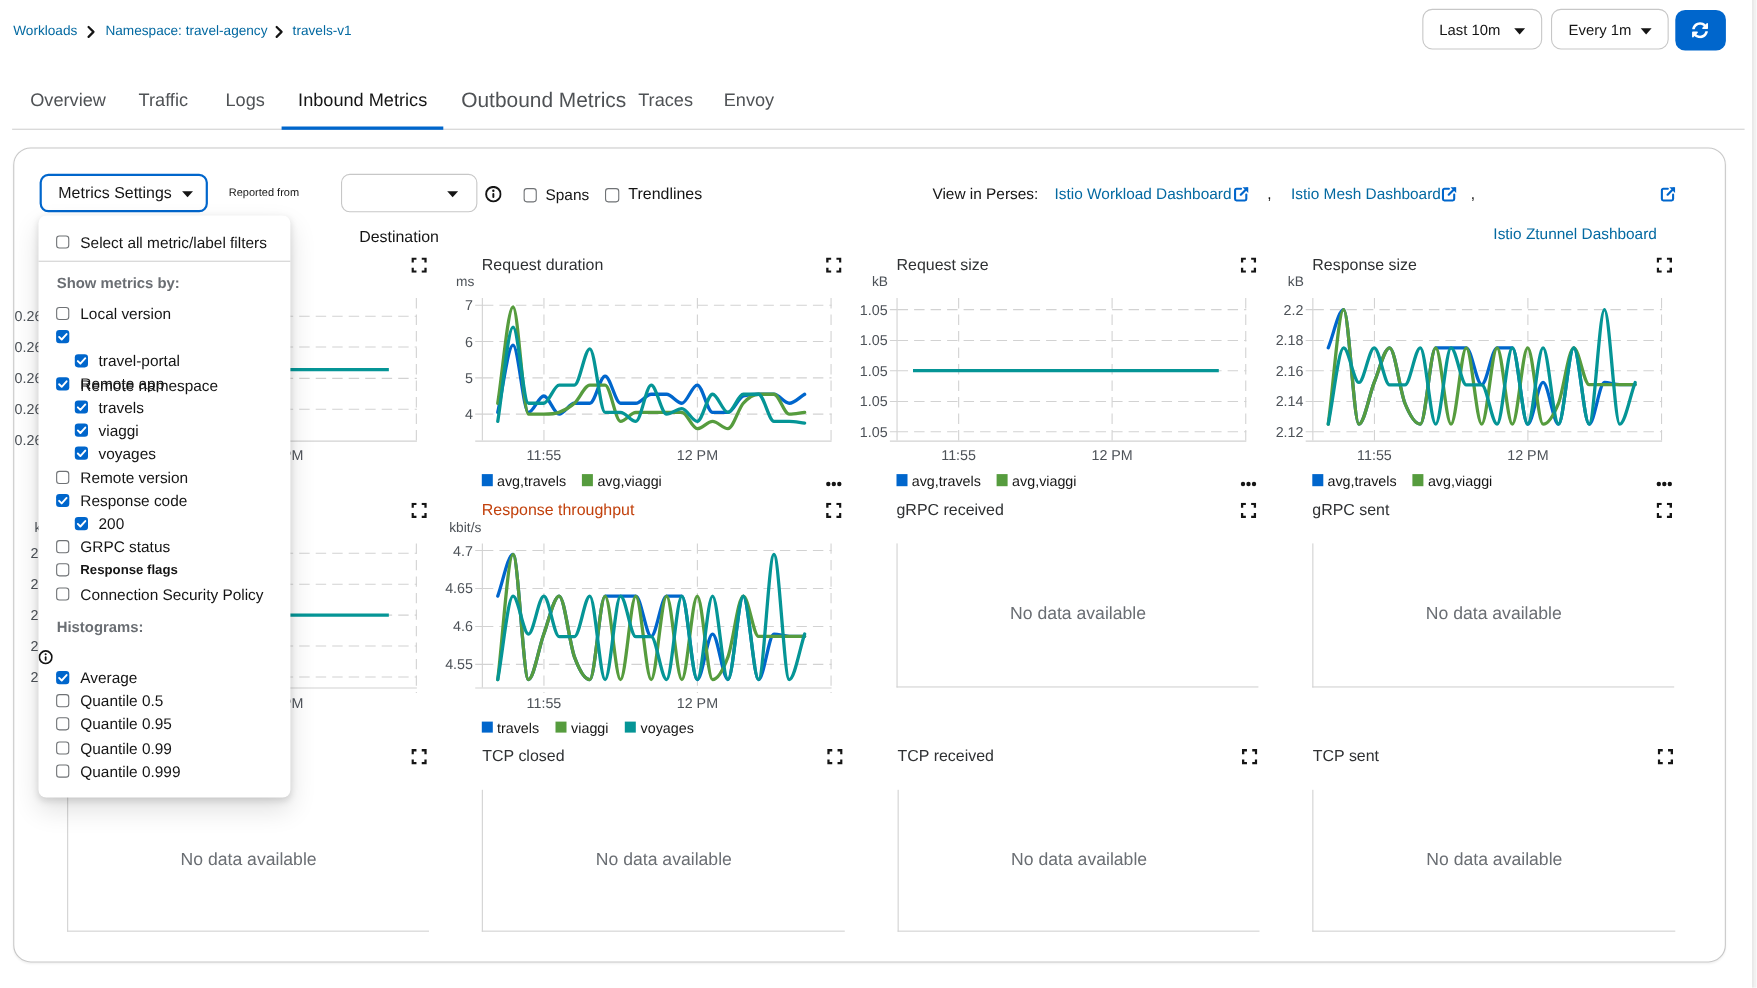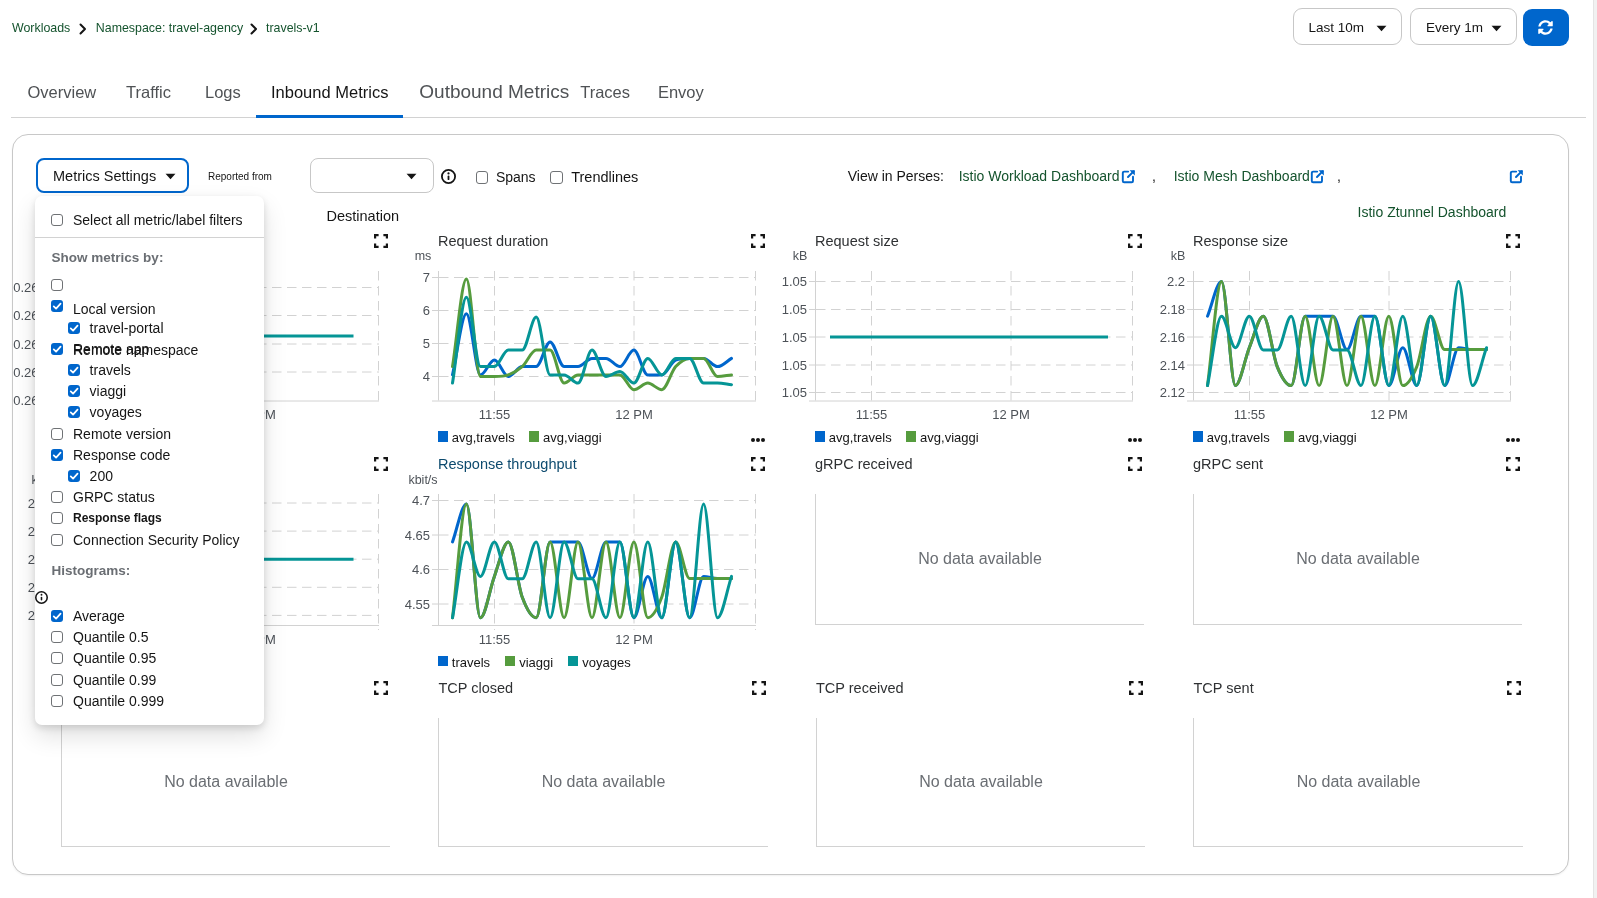--- a/index.html
+++ b/index.html
@@ -1,16 +1,16 @@
 <!DOCTYPE html>
 <html><head><meta charset="utf-8"><style>
 *{margin:0;padding:0;box-sizing:border-box}
 html,body{width:1597px;height:898px;background:#fff;font-family:"Liberation Sans",sans-serif;overflow:hidden;position:relative}
 .abs{position:absolute}
-.lnk{color:#14532d;text-decoration:none}
+.lnk{color:#0369a1;text-decoration:none}
 </style></head><body>
 
 <div class="abs" style="left:1592.5px;top:0px;width:4.5px;height:898px;background:#f1f1f1;border-left:1px solid #e4e4e4;"></div>
 <div class="abs" style="left:12px;top:28px;transform:translateY(-50%);font-size:12.4px;color:#151515;font-weight:400;white-space:nowrap;"><a class="lnk">Workloads</a></div>
 <svg class="abs" style="left:79px;top:22.5px" width="8" height="12" viewBox="0 0 8 12">
     <path d="M1.5,1.5 L6,6 L1.5,10.5" stroke="#151515" stroke-width="2" fill="none" stroke-linecap="round" stroke-linejoin="round"></path>
   </svg>
 <div class="abs" style="left:95.8px;top:28px;transform:translateY(-50%);font-size:12.4px;color:#151515;font-weight:400;white-space:nowrap;"><a class="lnk">Namespace: travel-agency</a></div>
 <svg class="abs" style="left:249.5px;top:22.5px" width="8" height="12" viewBox="0 0 8 12">
     <path d="M1.5,1.5 L6,6 L1.5,10.5" stroke="#151515" stroke-width="2" fill="none" stroke-linecap="round" stroke-linejoin="round"></path>
@@ -280,21 +280,21 @@
     <line x1="75.5" y1="558.7" x2="353.5" y2="558.7" stroke="#059596" stroke-width="3"></line>
   </svg>
 <div class="abs" style="left:77.5px;width:80px;text-align:center;top:639px;transform:translateY(-50%);font-size:13px;color:#4d5258;">11:55</div>
 <div class="abs" style="left:217px;width:80px;text-align:center;top:639px;transform:translateY(-50%);font-size:13px;color:#4d5258;">12 PM</div>
 <div class="abs" style="left:60.5px;top:655.8px;width:10.3px;height:10.3px;background:#0066cc;"></div>
 <div class="abs" style="left:74.8px;top:661.5px;transform:translateY(-50%);font-size:13px;color:#151515;font-weight:400;white-space:nowrap;">travels</div>
 <div class="abs" style="left:127.89999999999999px;top:655.8px;width:10.3px;height:10.3px;background:#569c3e;"></div>
 <div class="abs" style="left:142.2px;top:661.5px;transform:translateY(-50%);font-size:13px;color:#151515;font-weight:400;white-space:nowrap;">viaggi</div>
 <div class="abs" style="left:191.0px;top:655.8px;width:10.3px;height:10.3px;background:#059596;"></div>
 <div class="abs" style="left:205.3px;top:661.5px;transform:translateY(-50%);font-size:13px;color:#151515;font-weight:400;white-space:nowrap;">voyages</div>
-<div class="abs" style="left:438px;top:464px;transform:translateY(-50%);font-size:14.5px;color:#0c4a6e;font-weight:400;white-space:nowrap;">Response throughput</div>
+<div class="abs" style="left:438px;top:464px;transform:translateY(-50%);font-size:14.5px;color:#c2410c;font-weight:400;white-space:nowrap;">Response throughput</div>
 <div class="abs" style="left:373px;width:100px;text-align:center;top:479.5px;transform:translateY(-50%);font-size:12.5px;color:#4d5258;">kbit/s</div>
 <svg class="abs" style="left:751px;top:457.2px" width="14" height="14" viewBox="0 0 14 14">
     <g stroke="#151515" stroke-width="2.2" fill="none">
       <path d="M1.1,4.6 V1.1 H4.6"></path>
       <path d="M9.4,1.1 H12.9 V4.6"></path>
       <path d="M12.9,9.4 V12.9 H9.4"></path>
       <path d="M4.6,12.9 H1.1 V9.4"></path>
     </g>
   </svg>
 <svg class="abs" style="left:379px;top:487.5px" width="390" height="145.0" viewBox="379 487.5 390 145.0">
@@ -392,21 +392,21 @@
     </g>
   </svg>
 <div class="abs" style="left:1193.0px;top:717.5px;width:329.5px;height:129.0px;border-left:1px solid #d2d2d2;border-bottom:1px solid #d2d2d2;"></div>
 <div class="abs" style="left:1194.5px;width:328px;text-align:center;top:782.0px;transform:translateY(-50%);font-size:16px;color:#6a6e73;">No data available</div>
 <div class="abs" style="left:34.5px;top:196.3px;width:229.5px;height:529px;background:#fff;border-radius:7px;box-shadow:0 3px 7px rgba(3,3,3,0.13),0 11px 24px rgba(3,3,3,0.12);"></div>
 <div class="abs" style="left:51.3px;top:213.5px;width:12.2px;height:12.2px;border:1.4px solid #6f7275;border-radius:3px;background:#fff;"></div>
 <div class="abs" style="left:73px;top:219.6px;transform:translateY(-50%);font-size:14px;color:#151515;font-weight:400;white-space:nowrap;">Select all metric/label filters</div>
 <div class="abs" style="left:34.5px;top:237.1px;width:229.5px;height:1px;background:#d2d2d2;"></div>
 <div class="abs" style="left:51.6px;top:256.5px;transform:translateY(-50%);font-size:13.5px;color:#6a6e73;font-weight:700;white-space:nowrap;">Show metrics by:</div>
 <div class="abs" style="left:51.3px;top:279.09999999999997px;width:12.2px;height:12.2px;border:1.4px solid #6f7275;border-radius:3px;background:#fff;"></div>
-<div class="abs" style="left:73.0px;top:285.2px;transform:translateY(-50%);font-size:14px;color:#151515;font-weight:400;white-space:nowrap;margin-top:24px;">Local version</div>
+<div class="abs" style="left:73.0px;top:285.2px;transform:translateY(-50%);font-size:14px;color:#151515;font-weight:400;white-space:nowrap;">Local version</div>
 <div class="abs" style="left:51.3px;top:300.29999999999995px;width:12.2px;height:12.2px;border-radius:3px;background:#0066cc;"></div>
 <svg class="abs" style="left:51.3px;top:300.29999999999995px" width="12.2" height="12.2" viewBox="0 0 12 12">
     <path d="M2.7,6.2 L5,8.5 L9.4,3.6" stroke="#fff" stroke-width="1.7" fill="none" stroke-linecap="round" stroke-linejoin="round"></path>
   </svg>
 <div class="abs" style="left:73.0px;top:306.4px;transform:translateY(-50%);font-size:14px;color:#151515;font-weight:400;white-space:nowrap;margin-top:44px;">Remote namespace</div>
 <div class="abs" style="left:67.9px;top:321.49999999999994px;width:12.2px;height:12.2px;border-radius:3px;background:#0066cc;"></div>
 <svg class="abs" style="left:67.9px;top:321.49999999999994px" width="12.2" height="12.2" viewBox="0 0 12 12">
     <path d="M2.7,6.2 L5,8.5 L9.4,3.6" stroke="#fff" stroke-width="1.7" fill="none" stroke-linecap="round" stroke-linejoin="round"></path>
   </svg>
 <div class="abs" style="left:89.6px;top:327.59999999999997px;transform:translateY(-50%);font-size:14px;color:#151515;font-weight:400;white-space:nowrap;">travel-portal</div>

